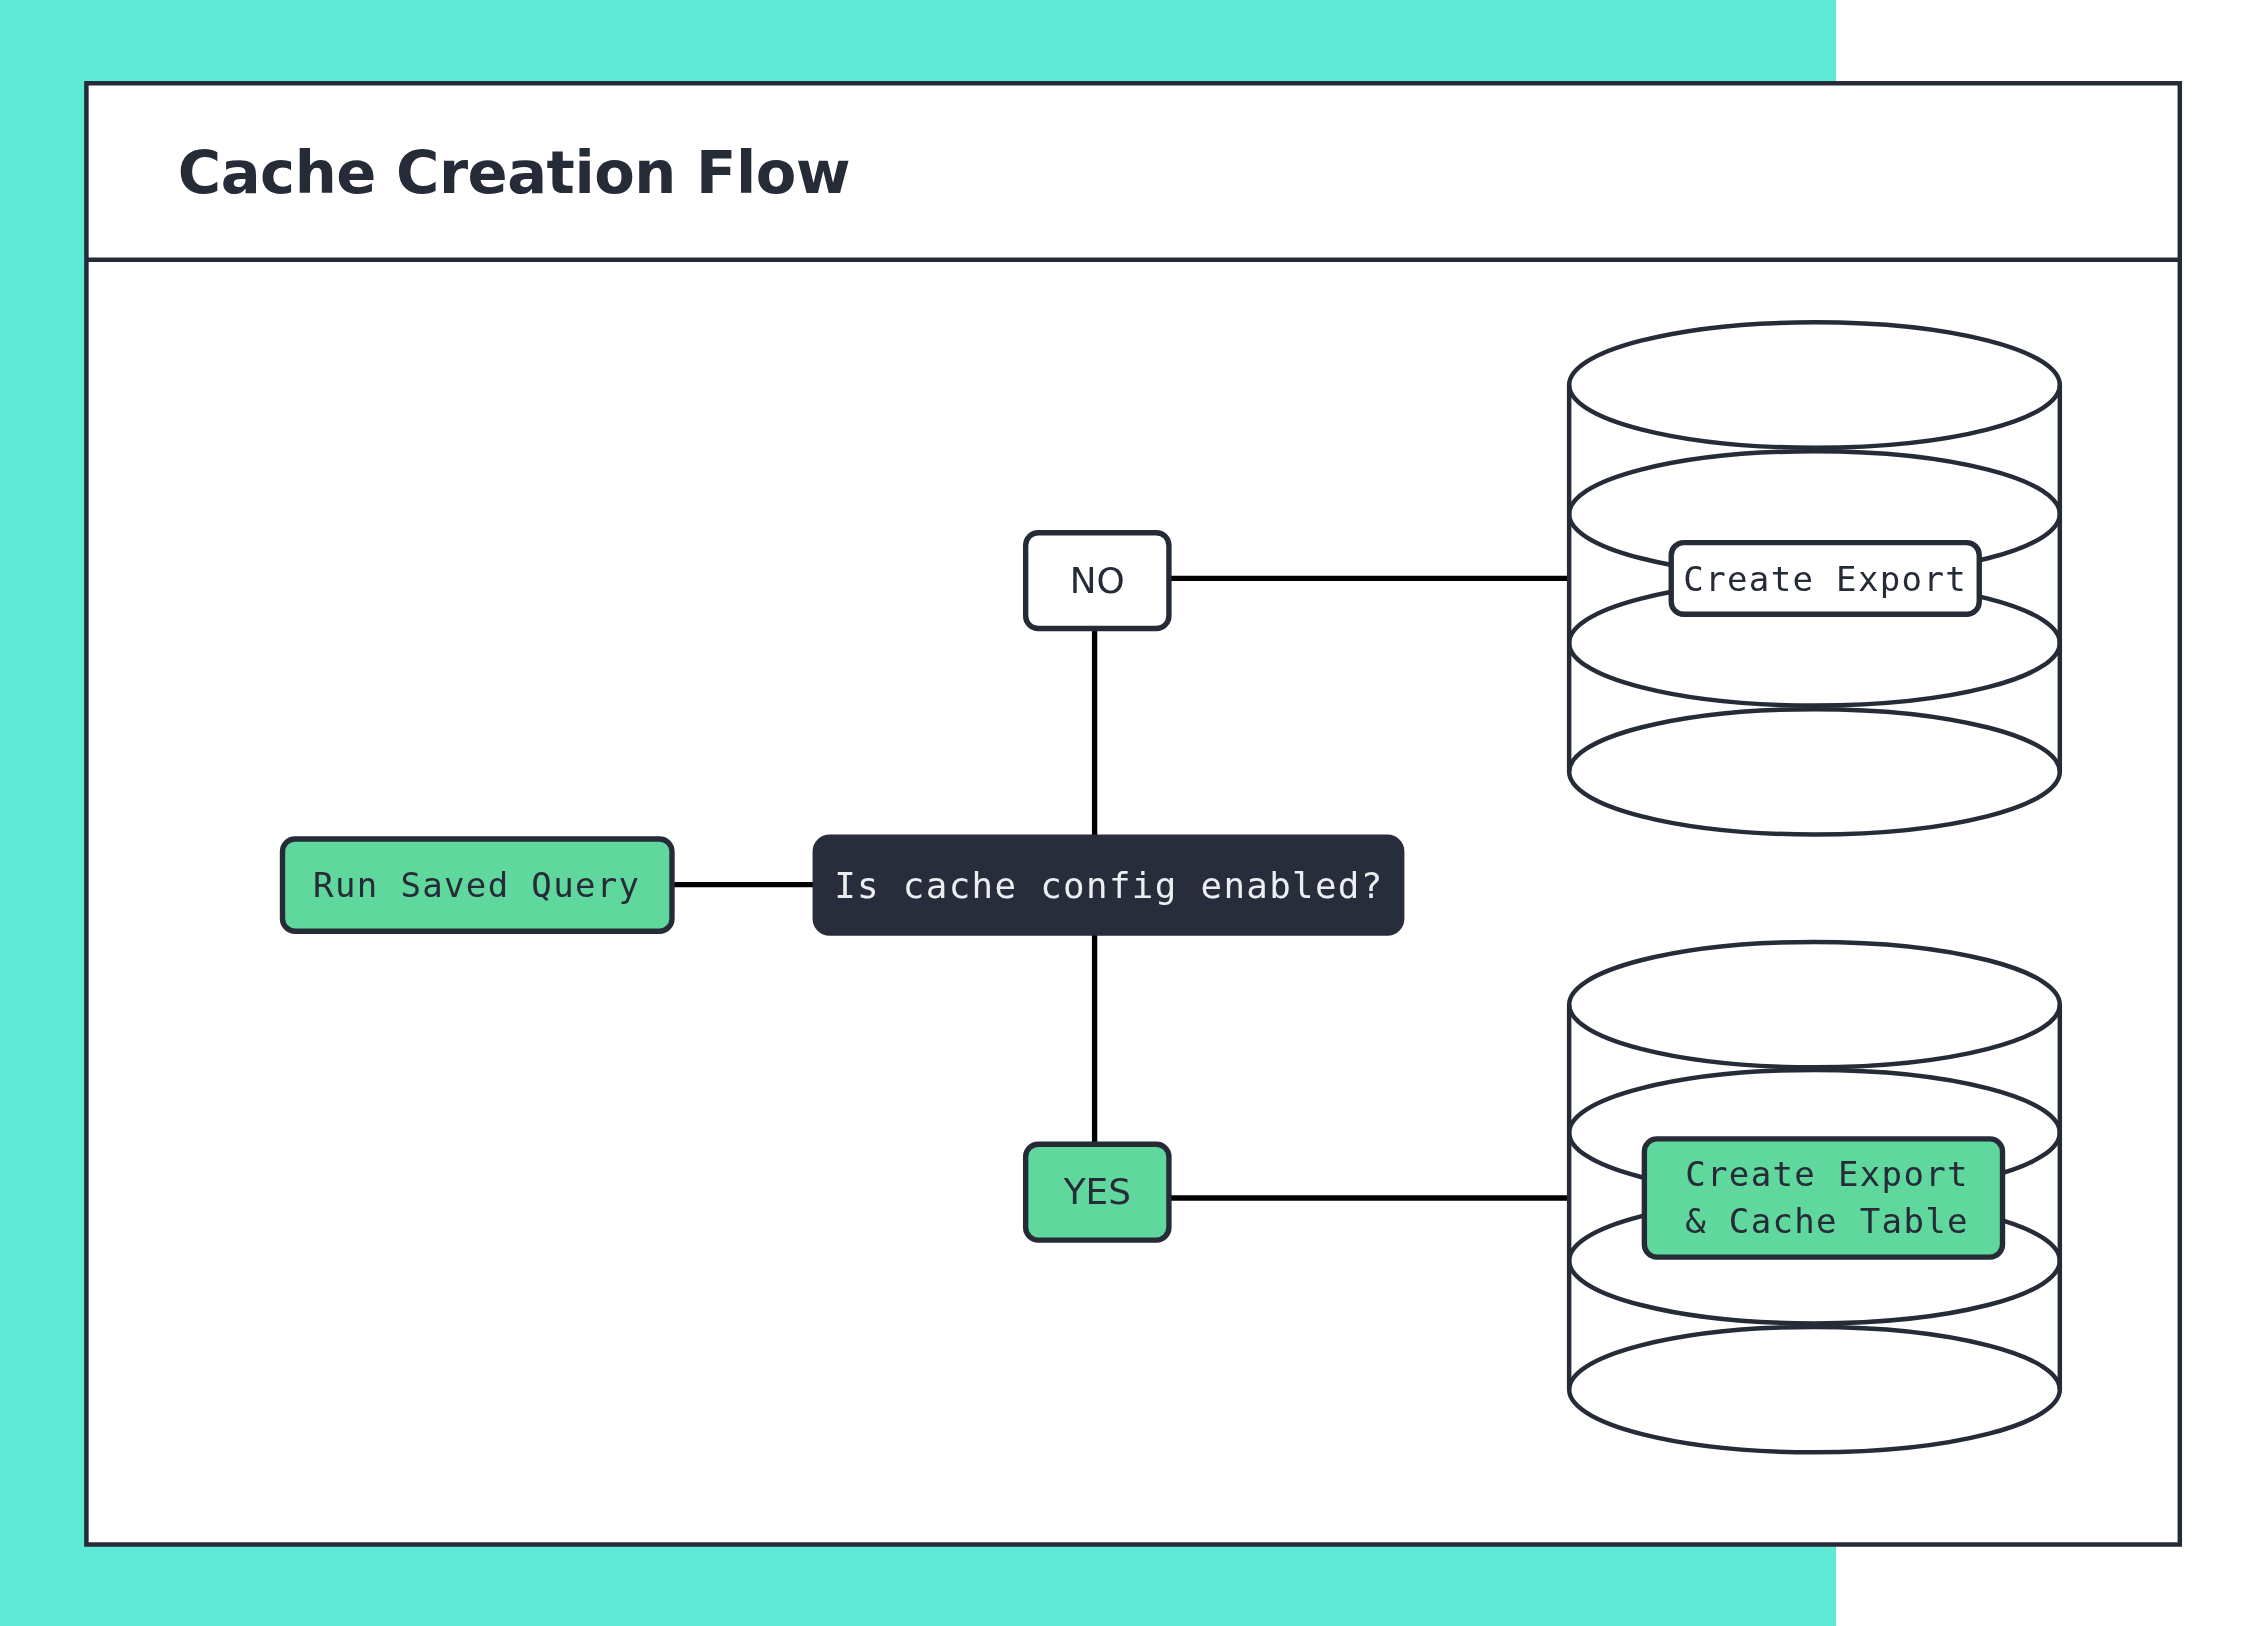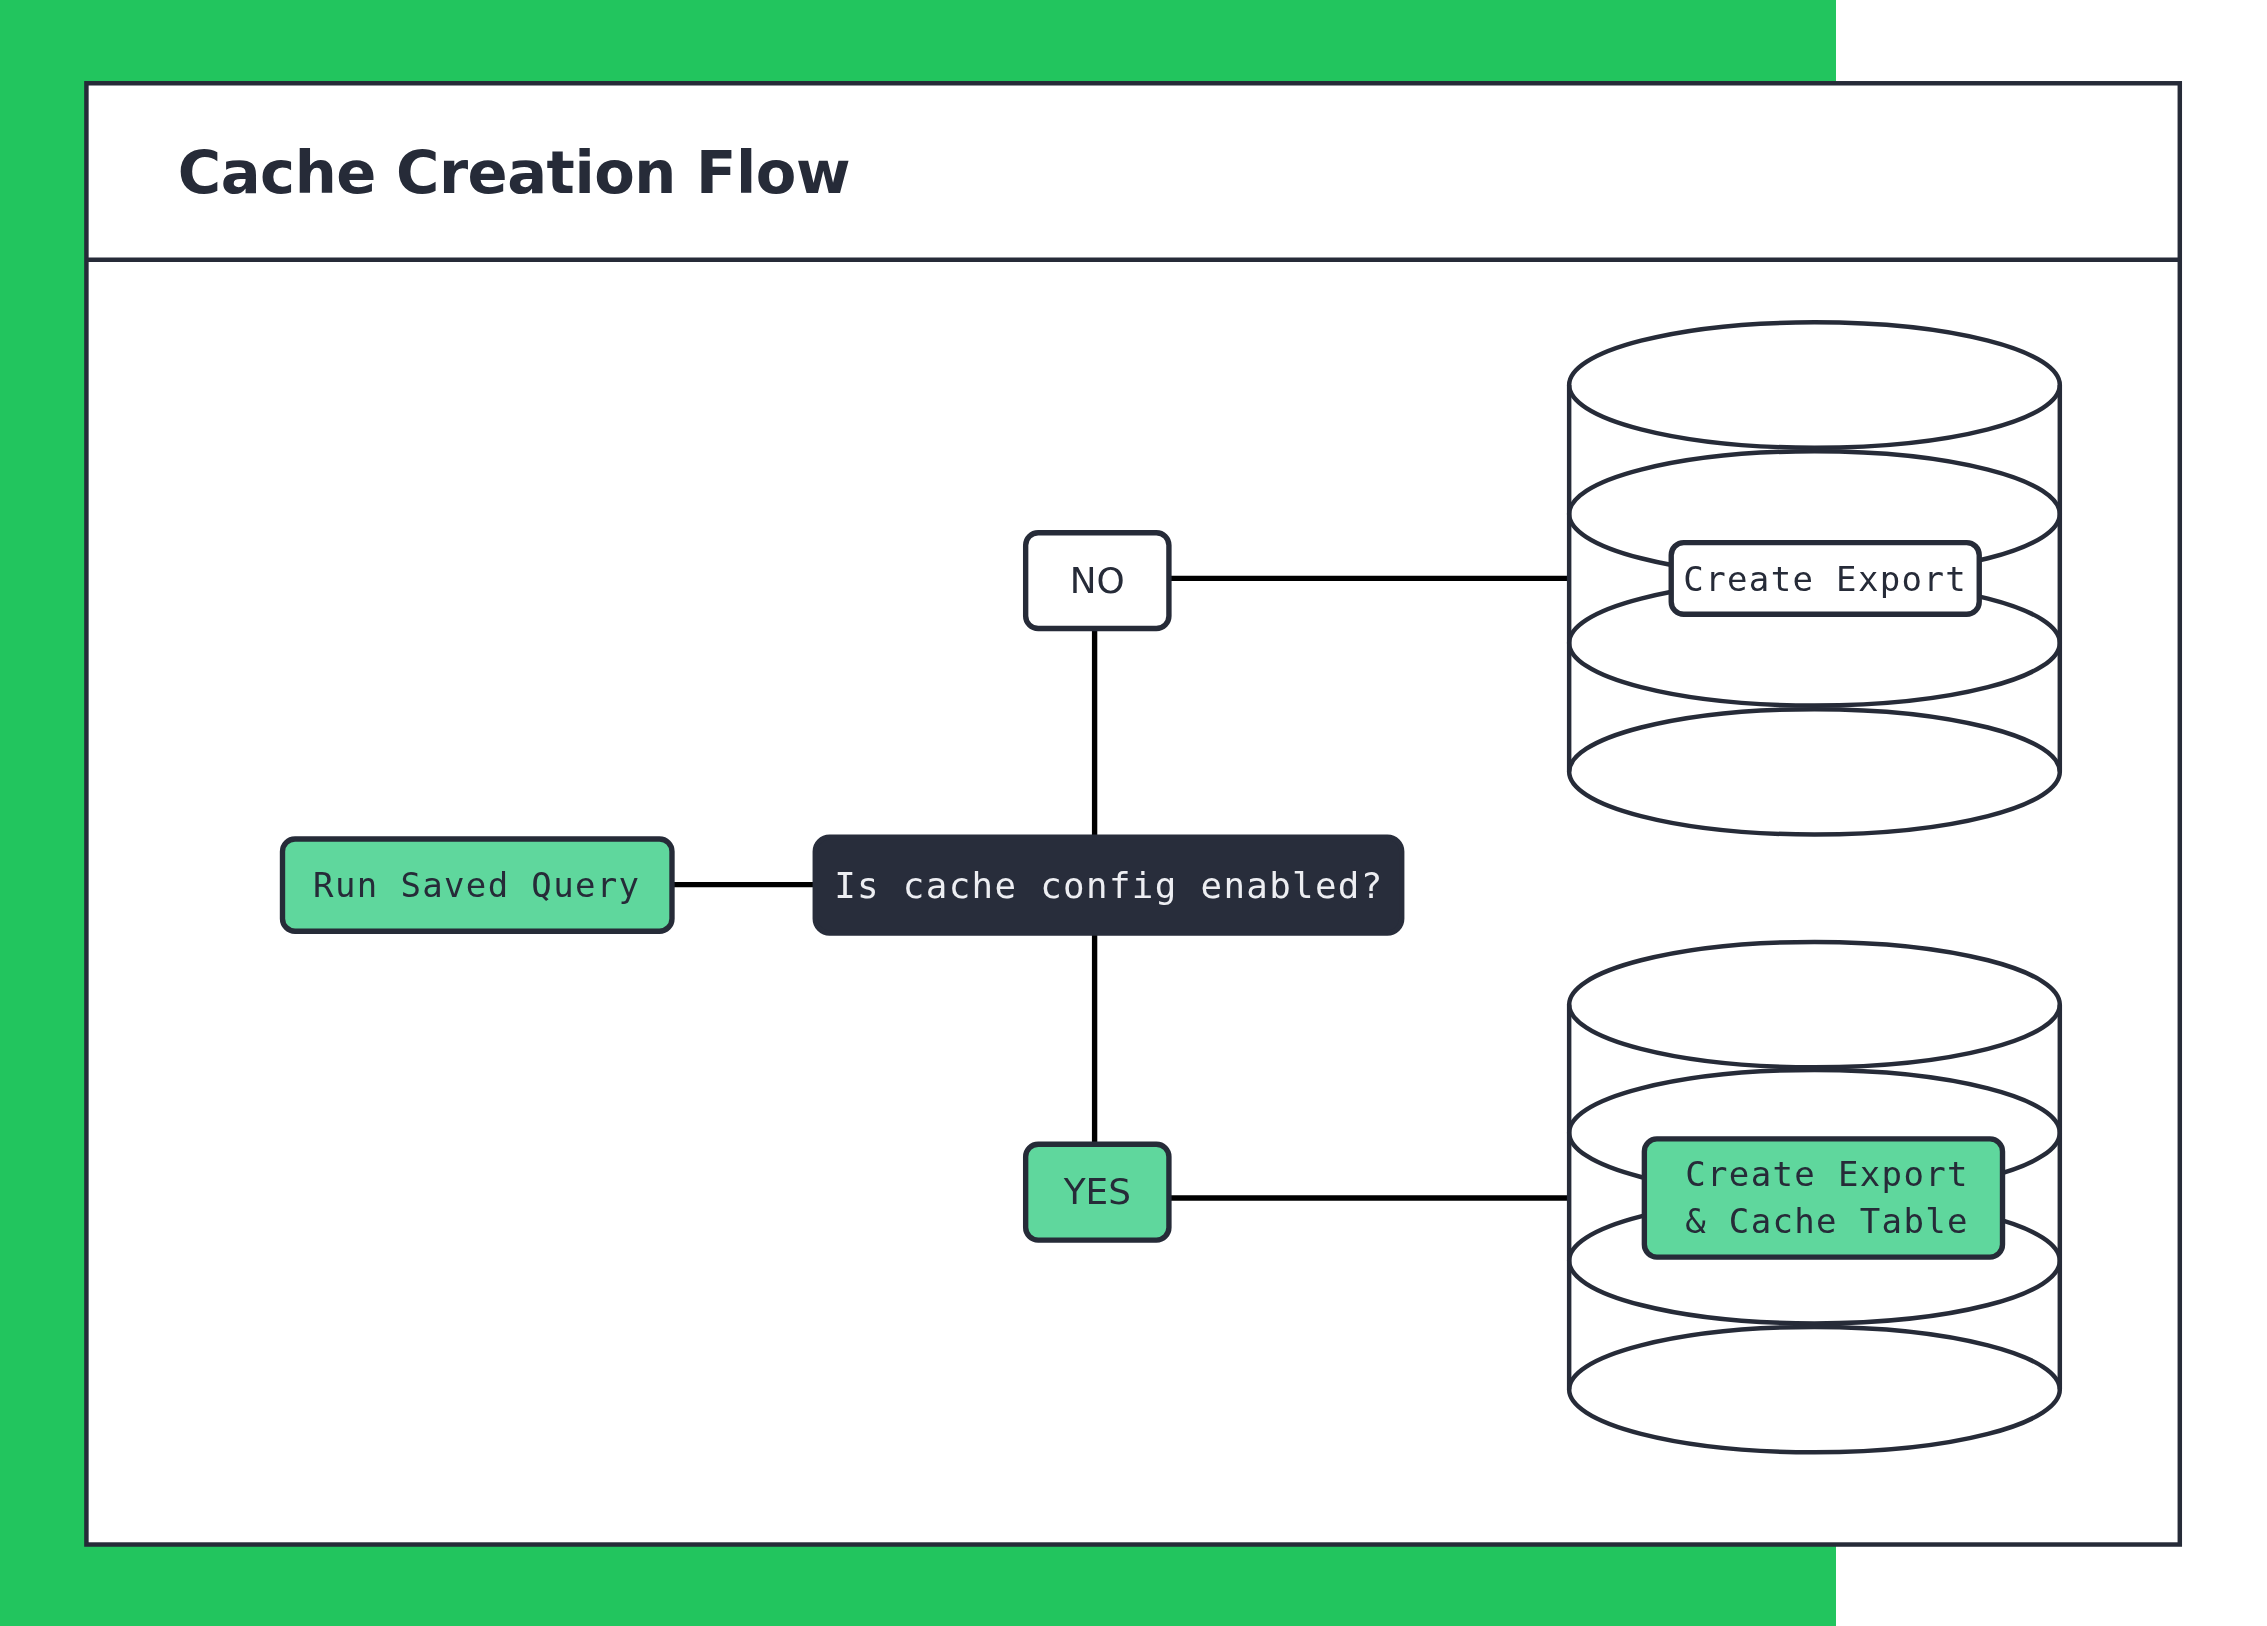--- a/index.html
+++ b/index.html
@@ -10,21 +10,21 @@
   body {
     width: 2268px;
     height: 1626px;
     font-family: "Liberation Sans", sans-serif;
     overflow: hidden;
   }
   #stage {
     position: relative;
     width: 1836px;
     height: 1626px;
-    background: #22c55e;
+    background: #5eead4;
   }
   #diagram-svg {
     position: absolute;
     top: 0;
     left: 0;
     width: 2268px;
     height: 1626px;
     display: block;
   }
   .frame-rect {

